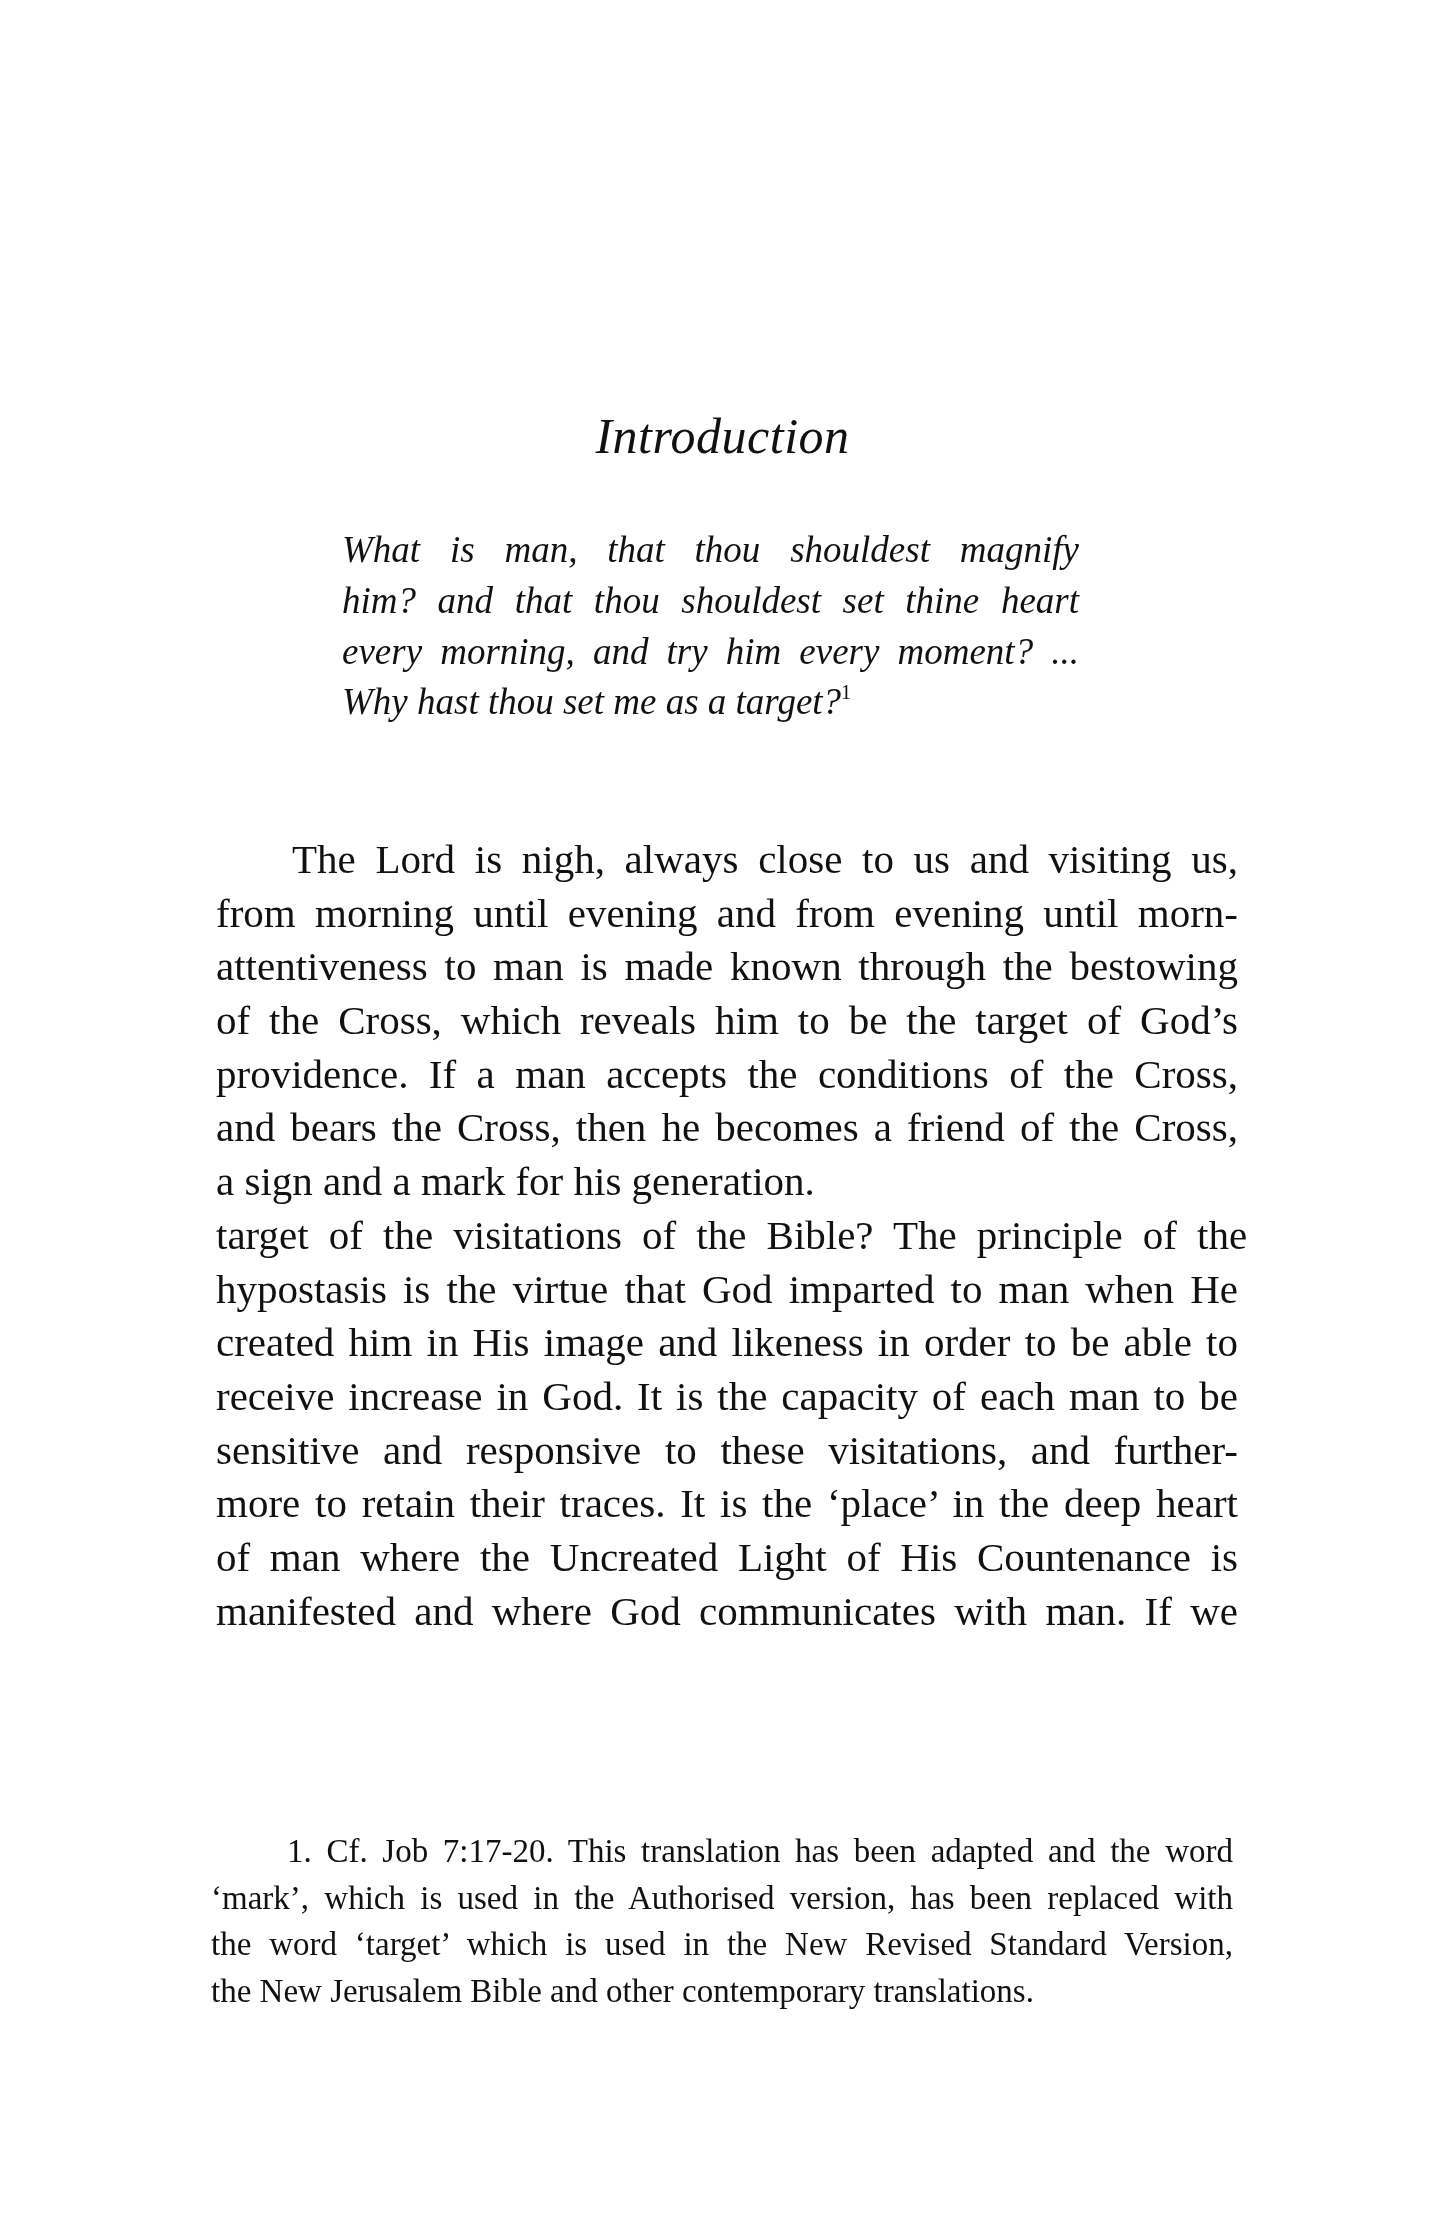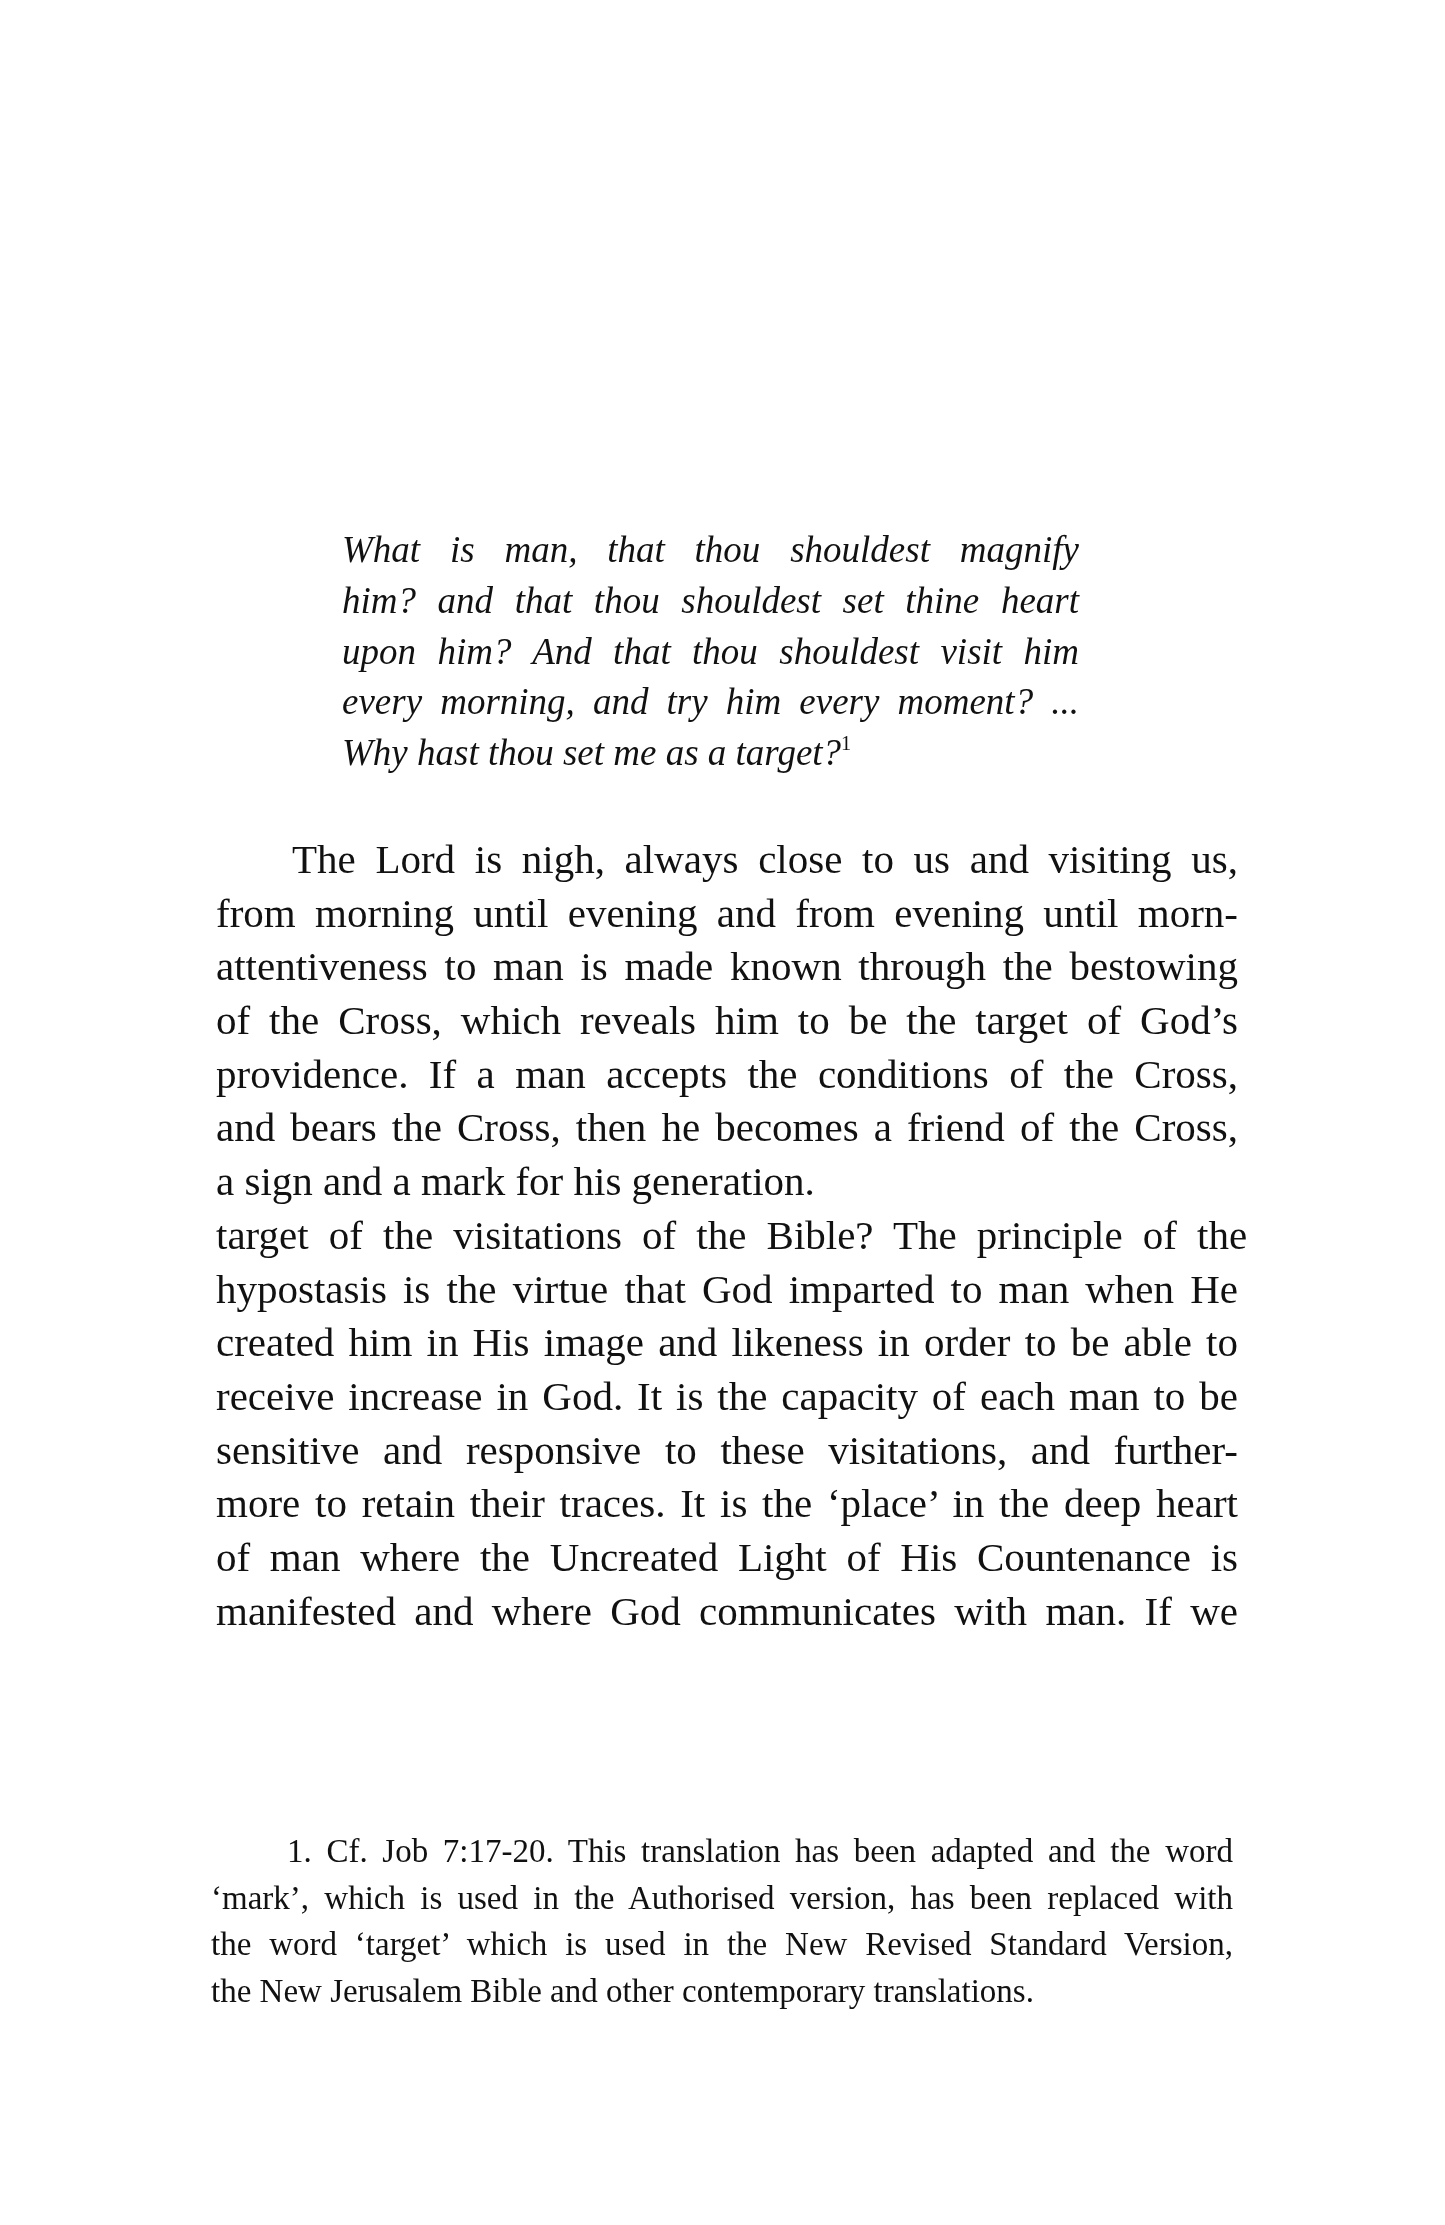--- a/index.html
+++ b/index.html
@@ -98,25 +98,25 @@
       vertical-align: 0.75em;
       line-height: 0;
     }
     .line-text { white-space: normal; }
   </style>
 </head>
 <body>
 
 <div class="page">
 
+  <div class="title">Introduction</div>
 
   <div class="epigraph">
     <div class="line"><span class="line-text" style="white-space: nowrap; display: inline-block; word-spacing: 20.5703px;">What is man, that thou shouldest magnify</span></div>
     <div class="line"><span class="line-text" style="white-space: nowrap; display: inline-block; word-spacing: 12.3482px;">him? and that thou shouldest set thine heart</span></div>
-    <div class="line"><span class="line-text" style="white-space: nowrap; display: inline-block; word-spacing: 12.1473px;">upon him? And that thou shouldest visit him</span></div>
     <div class="line"><span class="line-text" style="white-space: nowrap; display: inline-block; word-spacing: 8.84598px; font-family: Liberation Serif, serif;">every morning, and try him every moment? ...</span></div>
     <div class="line last"><span>Why hast thou set me as a target?</span><sup class="fnref">1</sup></div>
   </div>
 
   <div class="body-text">
     <div>
       <div class="line indent"><span class="line-text" style="white-space: nowrap; display: inline-block; word-spacing: 9.42031px;">The Lord is nigh, always close to us and visiting us,</span></div>
       <div class="line"><span class="line-text" style="white-space: nowrap; display: inline-block; word-spacing: 9.04297px;">from morning until evening and from evening until morn-</span></div>
       <div class="line"><span class="line-text" style="white-space: nowrap; display: inline-block; word-spacing: 6.47852px;">attentiveness to man is made known through the bestowing</span></div>
       <div class="line"><span class="line-text" style="white-space: nowrap; display: inline-block; word-spacing: 8.71733px;">of the Cross, which reveals him to be the target of God’s</span></div>

